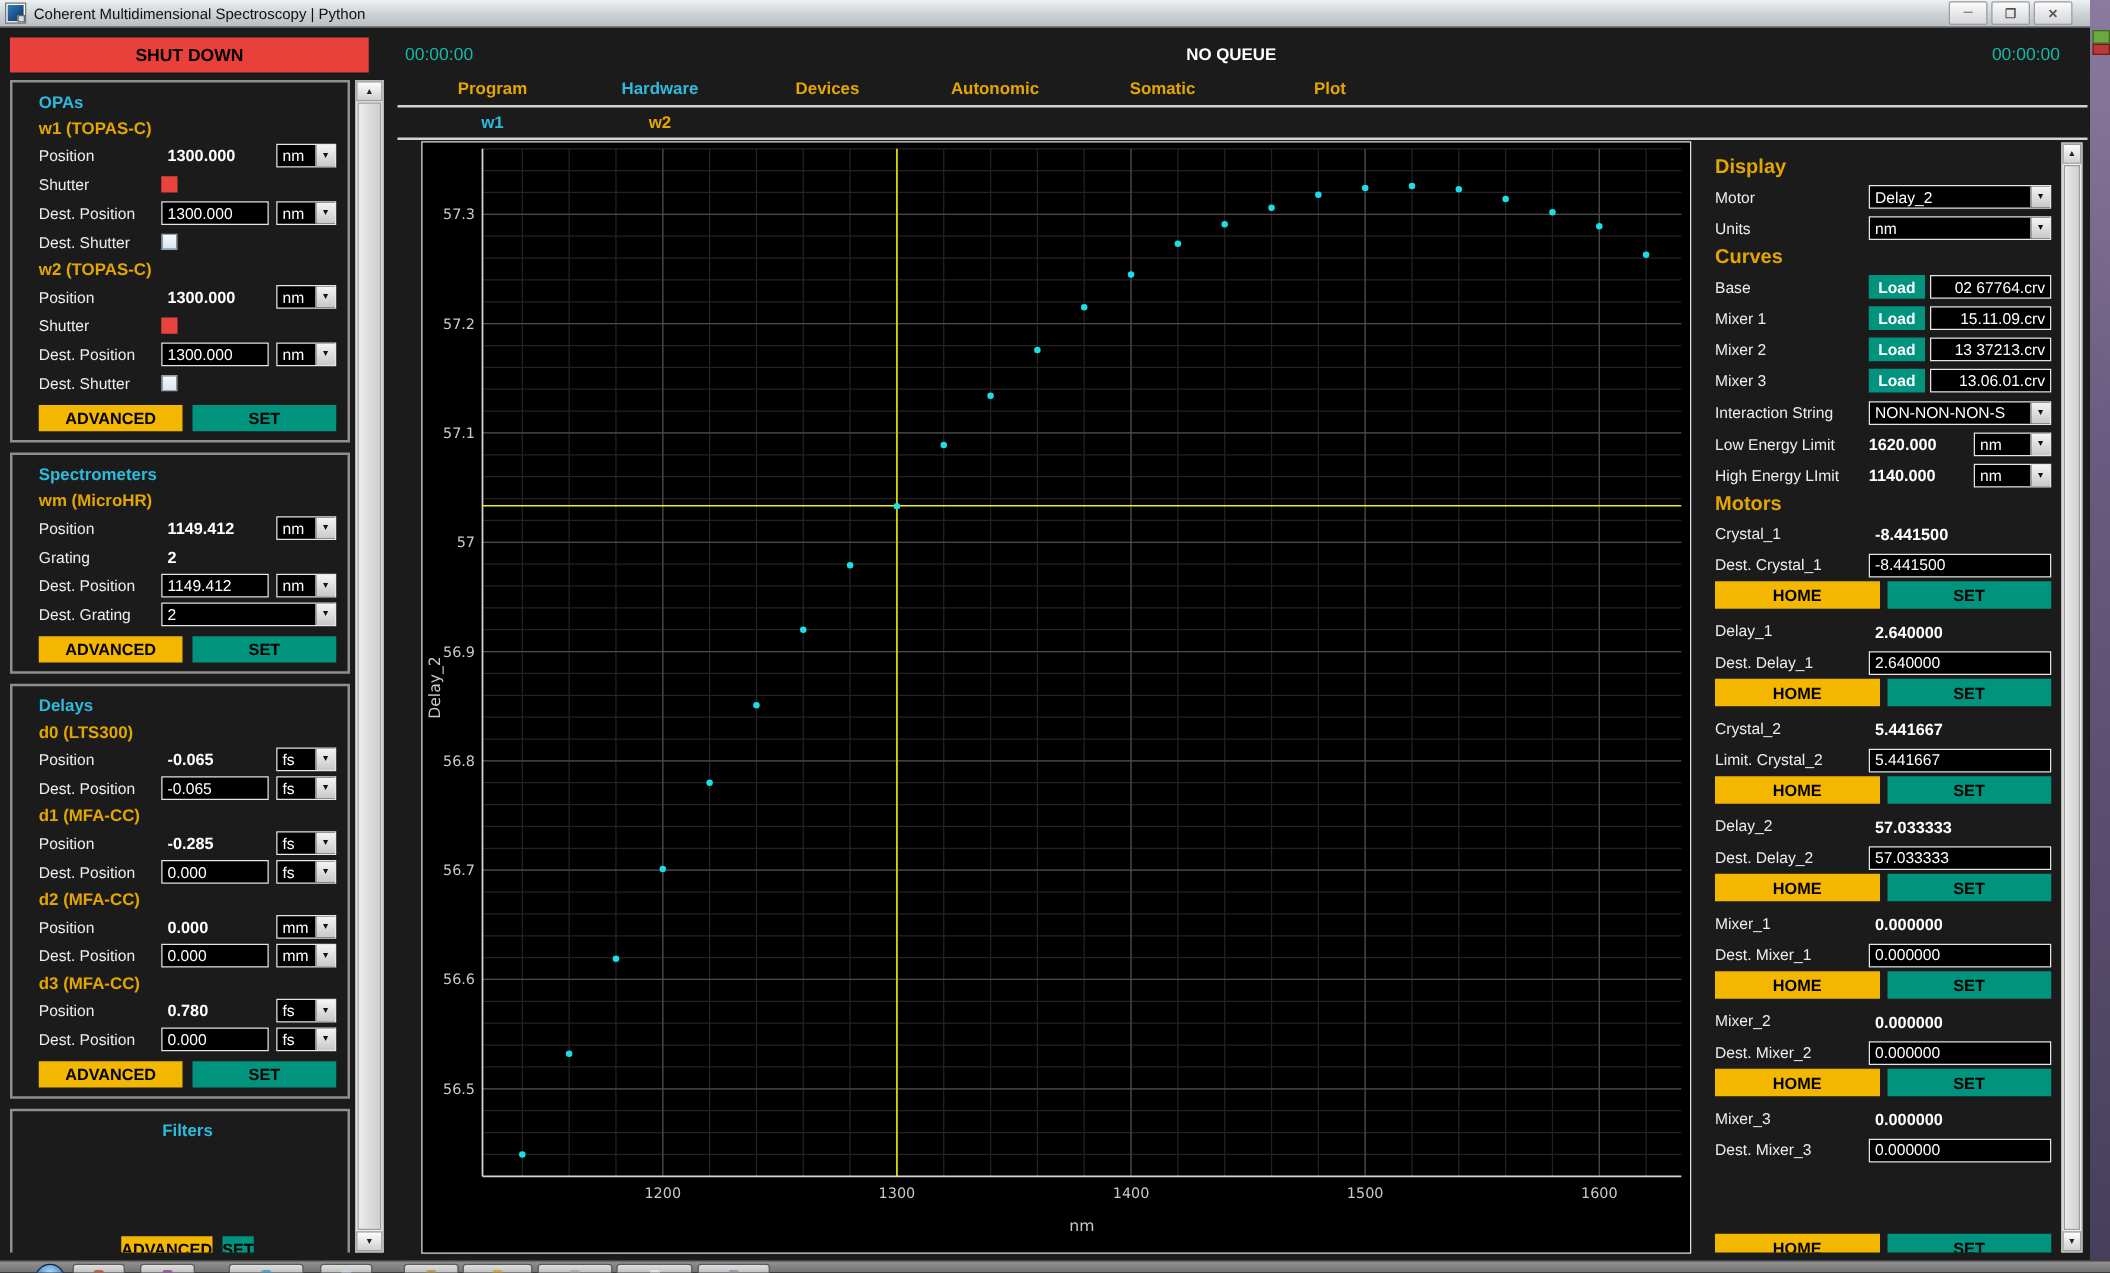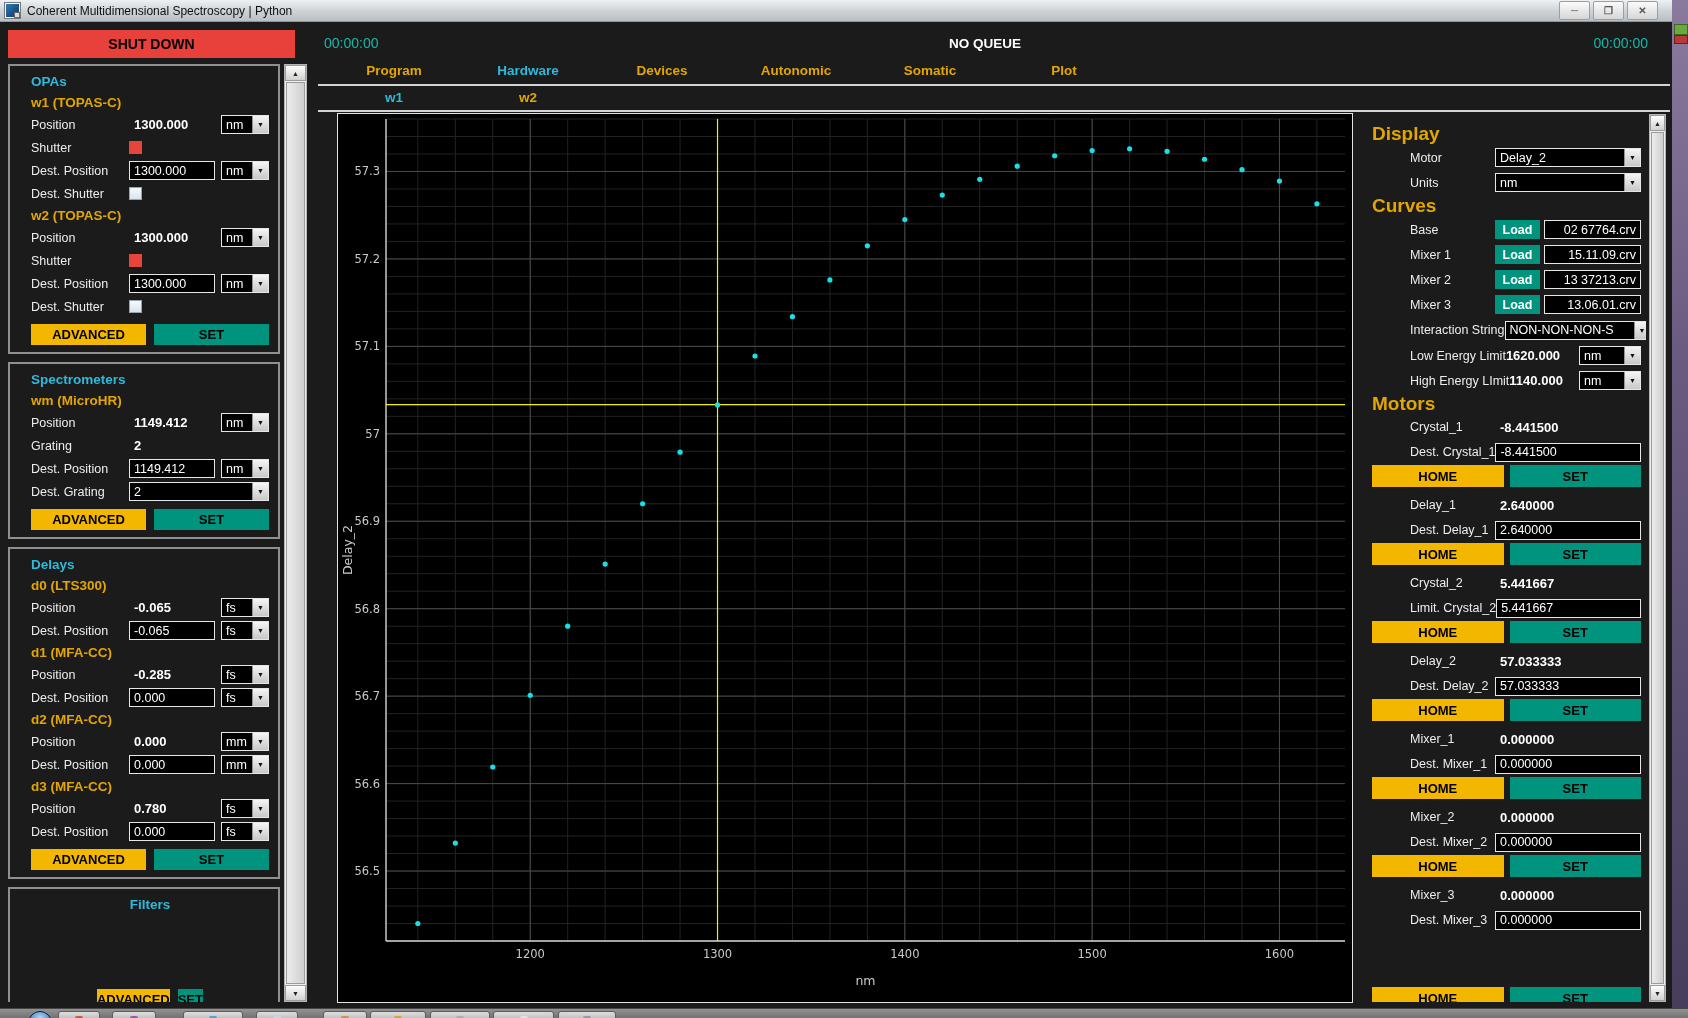--- a/index.html
+++ b/index.html
@@ -86,24 +86,24 @@
   .underline{position:absolute;left:318px;width:1352px;height:2px;background:#d4d4d4;}
   #u1{top:84px;} #u2{top:110px;}
 
   
   #plot-box{position:absolute;left:337px;top:113px;width:1016px;height:890px;box-sizing:border-box;
     border:1px solid #e2e2e2;background:#000;}
 
   
   #right-panel{position:absolute;left:1362px;top:115px;width:284px;height:887px;overflow:hidden;
     box-sizing:border-box;padding:8px 5px 0 10px;}
-  .rp-header{height:22px;line-height:22px;color:#e3a600;font-weight:bold;font-size:19px;}
+  .rp-header{height:22px;line-height:22px;color:#e3a600;font-weight:bold;font-size:16px;}
   .rp-row{height:25px;display:flex;align-items:center;}
   .rp-row.tall{height:26px;}
-  .rp-label{flex:1;font-size:12.5px;color:#ededed;white-space:nowrap;margin-left:38px;}
+  .rp-label{flex:1;font-size:12.5px;color:#ededed;white-space:nowrap;}
   .rp-ctrl{width:146px;display:flex;align-items:center;justify-content:flex-end;}
   .rp-ctrl .tselect{width:146px;margin-left:0;}
   .rp-ctrl .tselect.unit{width:62px;}
   .rp-val{flex:1;font-weight:bold;font-size:13px;color:#fff;}
   .btn-load{width:45px;height:19px;background:#00947f;color:#fff;font-weight:bold;font-size:12.5px;
     display:flex;align-items:center;justify-content:center;flex:none;}
   .rp-ctrl .tinput.file{width:97px;margin-left:4px;justify-content:flex-end;}
   .m-zone{width:146px;font-weight:bold;font-size:13px;color:#fff;padding-left:5px;box-sizing:border-box;}
   .m-val-row{height:24px;display:flex;align-items:center;}
   .m-dest-row{height:26px;display:flex;align-items:center;}

